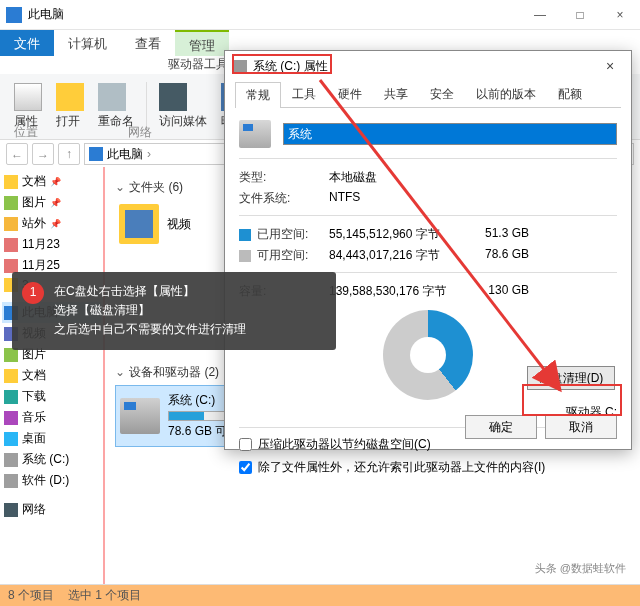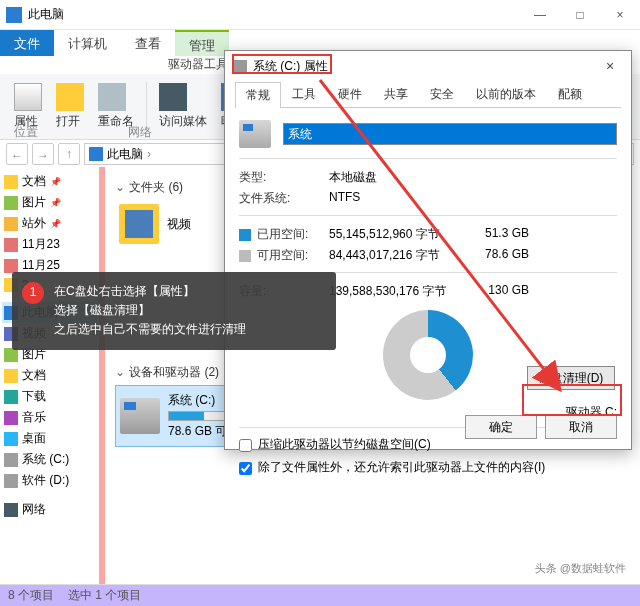--- a/index.html
+++ b/index.html
@@ -16,38 +16,38 @@
 .ribbon-body{height:66px;background:#f5f6f7;border-bottom:1px solid #ddd;display:flex;align-items:center;padding:0 8px;gap:2px}
 .rb-item{display:flex;flex-direction:column;align-items:flex-start;gap:2px;padding:4px 6px;font-size:11px;color:#333}
 .rb-item .ic{width:28px;height:28px}
 .rb-sep{width:1px;height:50px;background:#ddd;margin:0 4px}
 .addr{height:26px;display:flex;align-items:center;gap:4px;padding:3px 6px}
 .addr .nav{width:22px;height:22px;border:1px solid #ccc;border-radius:2px;display:flex;align-items:center;justify-content:center;color:#888}
 .addr .path{flex:1;height:22px;border:1px solid #ccc;display:flex;align-items:center;padding:0 4px;gap:4px}
 .addr .path .drv-ic{width:14px;height:14px;background:#2b7cd3}
 .addr .search{width:140px;height:22px;border:1px solid #ccc}
 .explorer-body{display:flex;height:440px}
-.tree{width:105px;border-right:6px solid #fca5a5;padding:4px 2px;font-size:12px;overflow:hidden}
+.tree{width:105px;border-right:2px solid #fca5a5;padding:4px 2px;font-size:12px;overflow:hidden}
 .tree .row{display:flex;align-items:center;gap:4px;padding:2px 2px;white-space:nowrap}
 .tree .row .tic{width:14px;height:14px;flex-shrink:0}
 .tree .row.sel{background:#cde8ff}
 .tree .pin{color:#888;font-size:9px}
 .content{flex:1;padding:6px 10px}
 .content .section{color:#333;font-size:12px;margin:6px 0 4px}
 .content .section .chev{color:#666;margin-right:4px}
 .folder-item{display:flex;align-items:center;gap:8px;padding:4px}
 .folder-item .fic{width:40px;height:40px;background:#ffcd3a;border-radius:2px;position:relative}
 .folder-item .fic::after{content:"";position:absolute;inset:6px;background:#4a7ebb}
 .drive-item{display:flex;align-items:center;gap:8px;padding:6px 4px}
 .drive-item.sel{background:#cde8ff;border:1px solid #7ab9ec}
 .drive-item .dic{width:40px;height:36px;background:linear-gradient(#d0d0d0,#9a9a9a);border-radius:2px;position:relative}
 .drive-item .dic::before{content:"";position:absolute;left:4px;top:4px;width:12px;height:8px;background:#2b7cd3}
 .drive-item .dinfo{font-size:11px}
 .drive-item .bar{width:90px;height:10px;border:1px solid #aaa;margin:2px 0;background:linear-gradient(to right,#26a0da 40%,#eee 40%)}
-.statusbar{position:absolute;bottom:0;left:0;right:0;height:22px;border-top:1px solid #ddd;display:flex;align-items:center;padding:0 8px;font-size:11px;color:#555;gap:14px;background:#c4b5fd}
+.statusbar{position:absolute;bottom:0;left:0;right:0;height:22px;border-top:1px solid #ddd;display:flex;align-items:center;padding:0 8px;font-size:11px;color:#555;gap:14px;background:#fdba74}
 
 .dialog{position:absolute;left:224px;top:50px;width:408px;height:400px;background:#fff;border:1px solid #888;box-shadow:0 4px 16px rgba(0,0,0,.3)}
 .dialog .dtitle{height:30px;display:flex;align-items:center;padding:0 8px}
 .dialog .dtitle .dt-txt{flex:1;font-size:12px}
 .dialog .dtitle .dx{width:26px;text-align:center;font-size:14px;color:#444}
 .dialog .dtabs{display:flex;border-bottom:1px solid #ccc;margin:0 10px}
 .dialog .dtabs .dtab{padding:4px 10px;font-size:12px;color:#333;border:1px solid transparent;border-bottom:none}
 .dialog .dtabs .dtab.active{border-color:#ccc;background:#fff;position:relative;top:1px}
 .dialog .dbody{padding:12px 14px;position:relative}
 .dialog .namerow{display:flex;align-items:center;gap:12px;margin-bottom:10px}
@@ -61,21 +61,21 @@
 .prow .pval{flex:1}
 .prow .pbytes{width:140px}
 .prow .pgb{width:60px;text-align:right}
 .prow .sq{width:12px;height:12px;margin-right:6px;display:inline-block;vertical-align:middle}
 .sq.blue{background:#1e90d2}
 .sq.gray{background:#bbb}
 .pie{width:90px;height:90px;border-radius:50%;background:conic-gradient(#1e90d2 0 142deg,#ccc 142deg 360deg);margin:8px auto 4px}
 .pie::after{content:"";display:block;width:36px;height:36px;border-radius:50%;background:#fff;position:relative;top:27px;left:27px}
 .drivelabel{text-align:right;font-size:12px;margin-bottom:6px}
 .cleanup-btn{position:absolute;right:16px;top:258px;width:88px;height:24px;border:1px solid #888;background:#e8e8e8;font-size:12px}
-.chk{display:flex;align-items:center;gap:6px;font-size:12px;margin:6px 0}
+.chk{display:flex;align-items:flex-start;gap:6px;font-size:12px;margin:6px 0}
 .chk input{margin-top:2px}
 .dialog .dfooter{position:absolute;bottom:10px;right:14px;display:flex;gap:8px}
 .dialog .dfooter button{width:72px;height:24px;border:1px solid #999;background:#f3f3f3;font-size:12px}
 
 .hl{position:absolute;border:2px solid #e53935;pointer-events:none}
 .hl1{left:232px;top:54px;width:100px;height:20px}
 .hl2{left:522px;top:384px;width:100px;height:32px}
 
 .arrow-svg{position:absolute;left:310px;top:70px;pointer-events:none}
 

